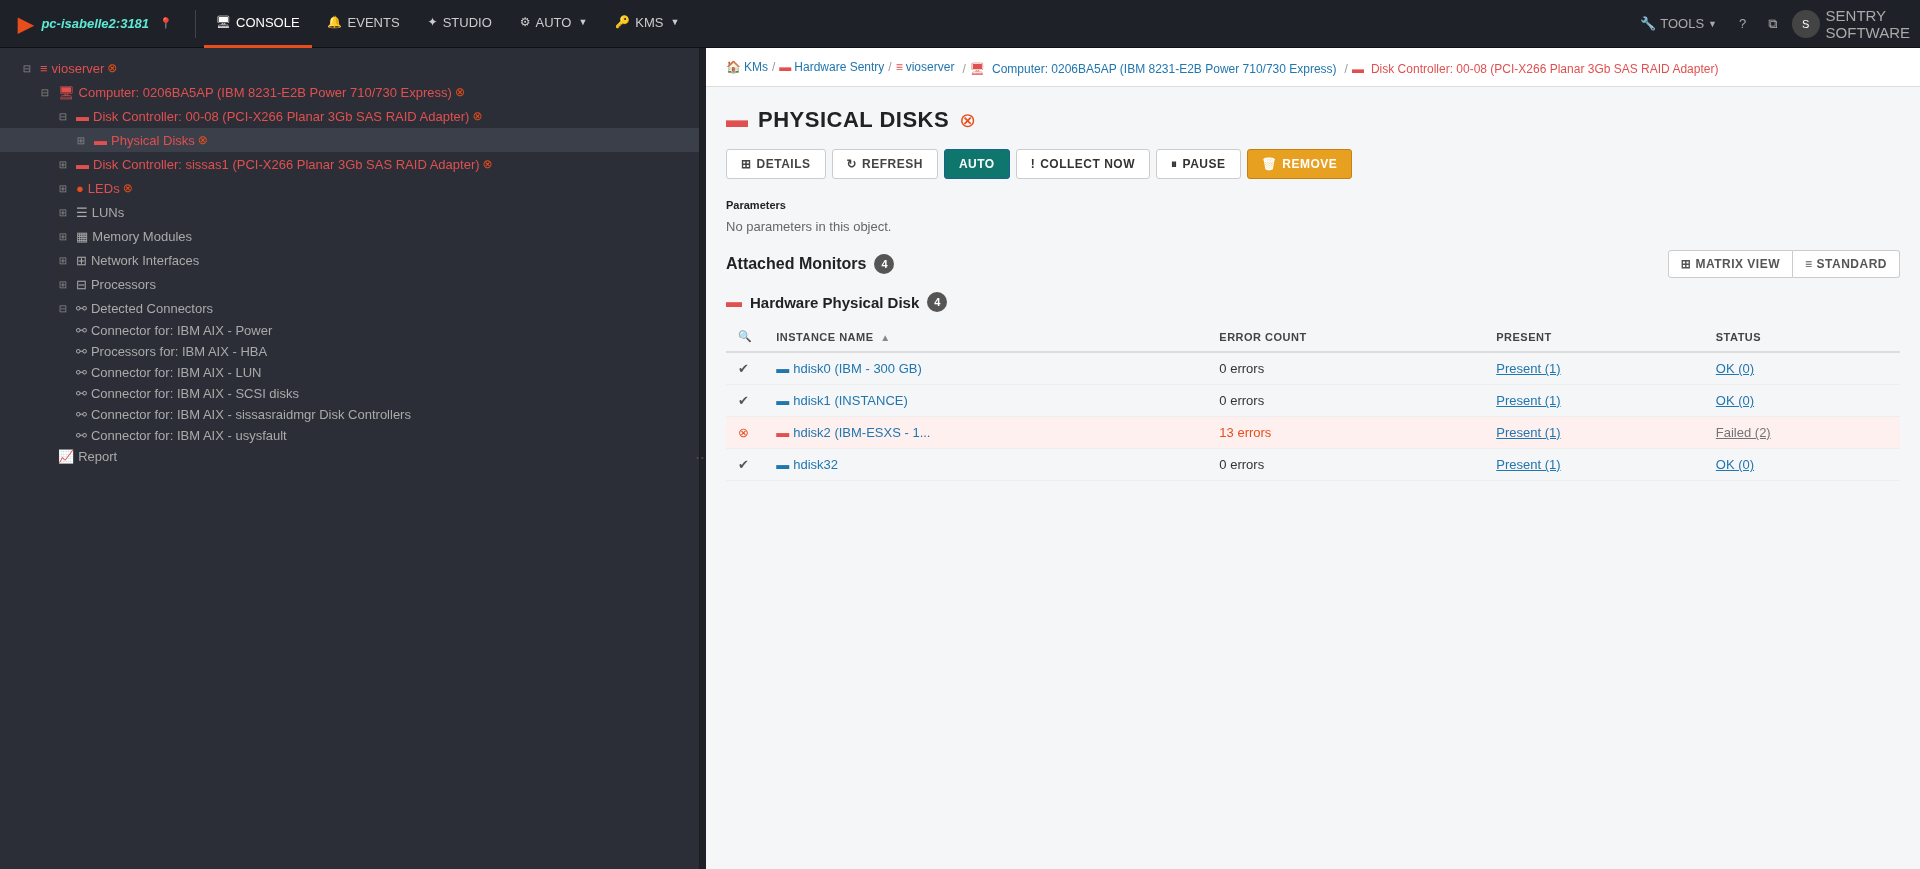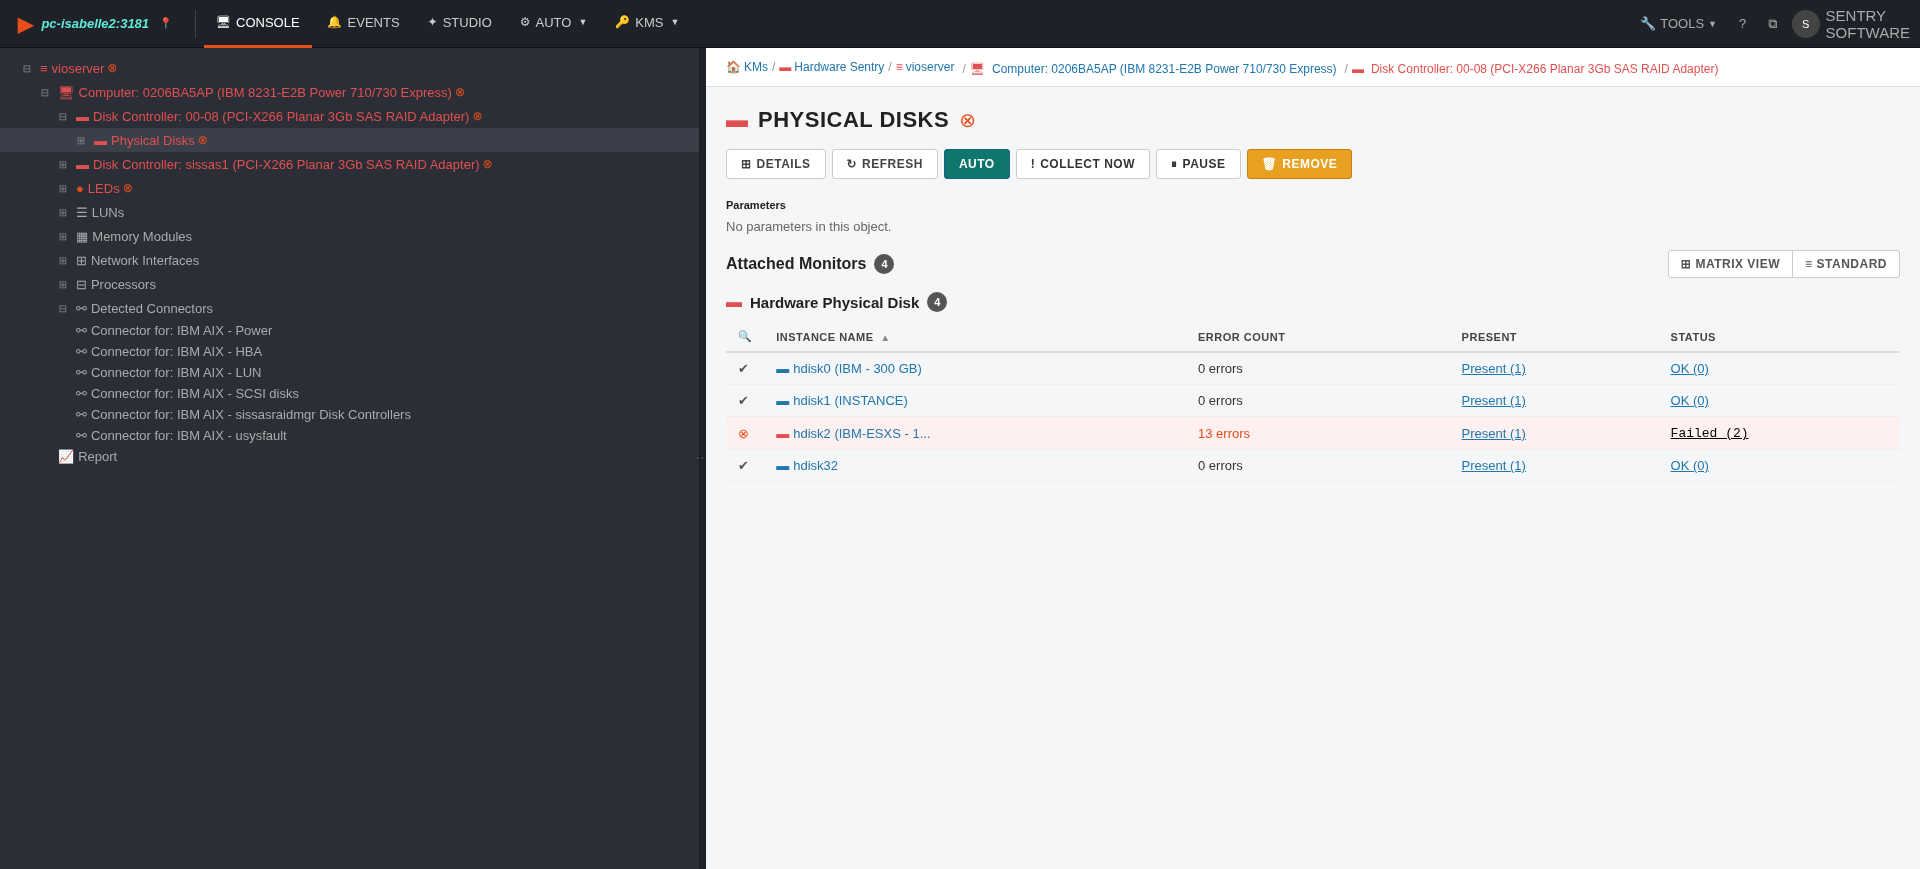--- a/index.html
+++ b/index.html
@@ -161,21 +161,21 @@
       text-align: left; padding: 8px 12px;
       color: #444; font-weight: 700; font-size: 11px; letter-spacing: 0.5px;
       border-bottom: 2px solid #ddd;
       background: #f5f6f7;
       text-transform: uppercase;
     }
     .data-table td { padding: 8px 12px; border-bottom: 1px solid #eee; }
     .data-table tr.error-row td { background: #fff0f0; }
     .sort-icon { color: #888; font-size: 10px; margin-left: 3px; }
     .status-ok { color: #2176ae; cursor: pointer; }
-    .status-fail { color: #000000; cursor: pointer; font-family: Liberation Mono, monospace; }
+    .status-fail { color: #737373; cursor: pointer; }
     .status-present { color: #2176ae; cursor: pointer; }
     .disk-icon { color: #2176ae; font-size: 13px; margin-right: 4px; }
     .disk-icon-red { color: #e05050; font-size: 13px; margin-right: 4px; }
     .instance-link { color: #2176ae; text-decoration: none; display: flex; align-items: center; }
 
     
     ::-webkit-scrollbar { width: 6px; height: 6px; }
     ::-webkit-scrollbar-track { background: #2b2e36; }
     ::-webkit-scrollbar-thumb { background: #555; border-radius: 3px; }
     .content::-webkit-scrollbar-track { background: #f0f0f0; }
@@ -311,21 +311,21 @@
       <span class="tree-icon" style="color:#aaa;">⚯</span>
       <span class="tree-label gray">Detected Connectors</span>
     </div>
 
     <div class="tree-item indent-4">
       <span class="tree-icon" style="color:#aaa;">⚯</span>
       <span class="tree-label gray">Connector for: IBM AIX - Power</span>
     </div>
     <div class="tree-item indent-4">
       <span class="tree-icon" style="color:#aaa;">⚯</span>
-      <span class="tree-label gray">Connector for: IBM AIX - HBA</span>
+      <span class="tree-label gray">Processors for: IBM AIX - HBA</span>
     </div>
     <div class="tree-item indent-4">
       <span class="tree-icon" style="color:#aaa;">⚯</span>
       <span class="tree-label gray">Connector for: IBM AIX - LUN</span>
     </div>
     <div class="tree-item indent-4">
       <span class="tree-icon" style="color:#aaa;">⚯</span>
       <span class="tree-label gray">Connector for: IBM AIX - SCSI disks</span>
     </div>
     <div class="tree-item indent-4">

